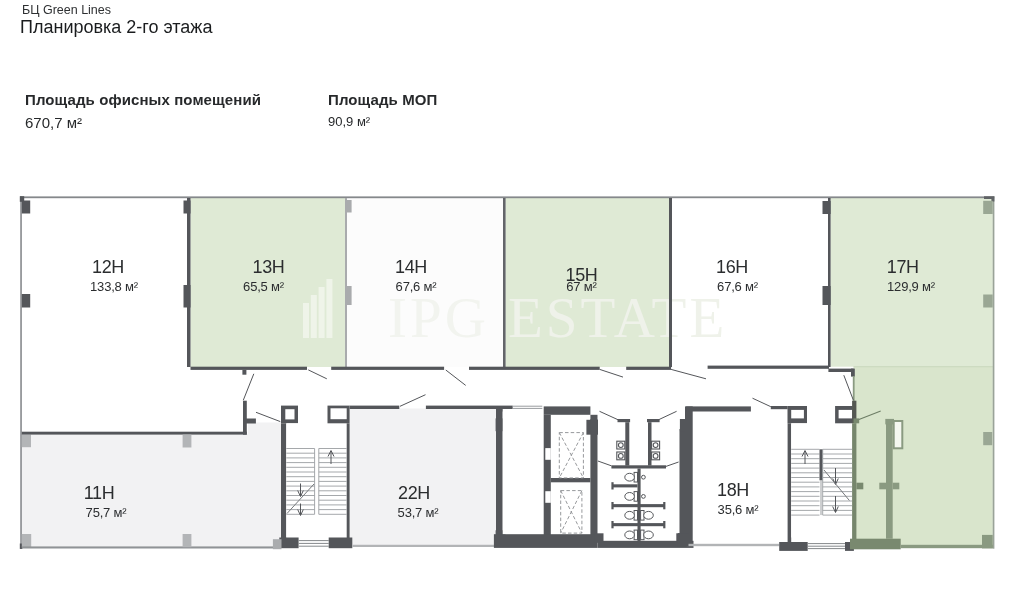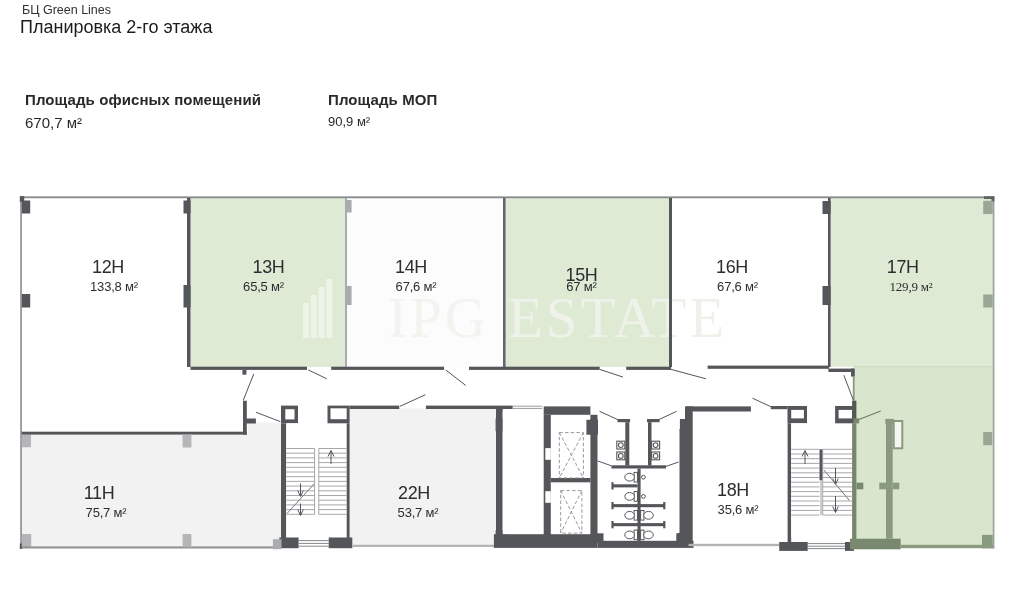--- a/index.html
+++ b/index.html
@@ -519,21 +519,21 @@
 <div class="abs rl" style="left:581.5px;top:257.5px;margin-top:8px;">15H</div>
 
 <div class="abs ra" style="left:581.5px;top:279.5px;">67 м²</div>
 
 <div class="abs rl" style="left:732px;top:257.5px;">16H</div>
 
 <div class="abs ra" style="left:737.5px;top:279.5px;">67,6 м²</div>
 
 <div class="abs rl" style="left:902.7px;top:257.5px;">17H</div>
 
-<div class="abs ra" style="left:911px;top:279.5px;font-family:Liberation Serif, serif;">129,9 м²</div>
+<div class="abs ra" style="left:911px;top:279.5px;">129,9 м²</div>
 
 <div class="abs rl" style="left:99px;top:484px;">11H</div>
 
 <div class="abs ra" style="left:106px;top:505.5px;">75,7 м²</div>
 
 <div class="abs rl" style="left:414px;top:484px;">22H</div>
 
 <div class="abs ra" style="left:418px;top:505.5px;">53,7 м²</div>
 
 <div class="abs rl" style="left:733px;top:481px;">18H</div>

